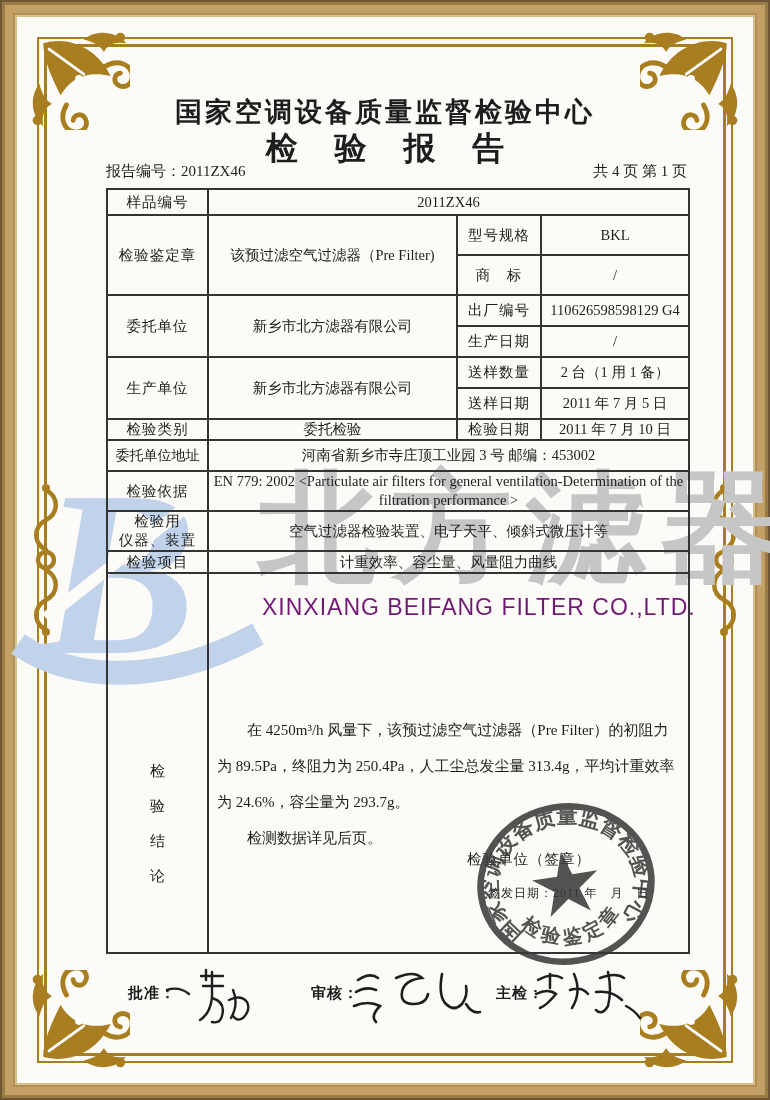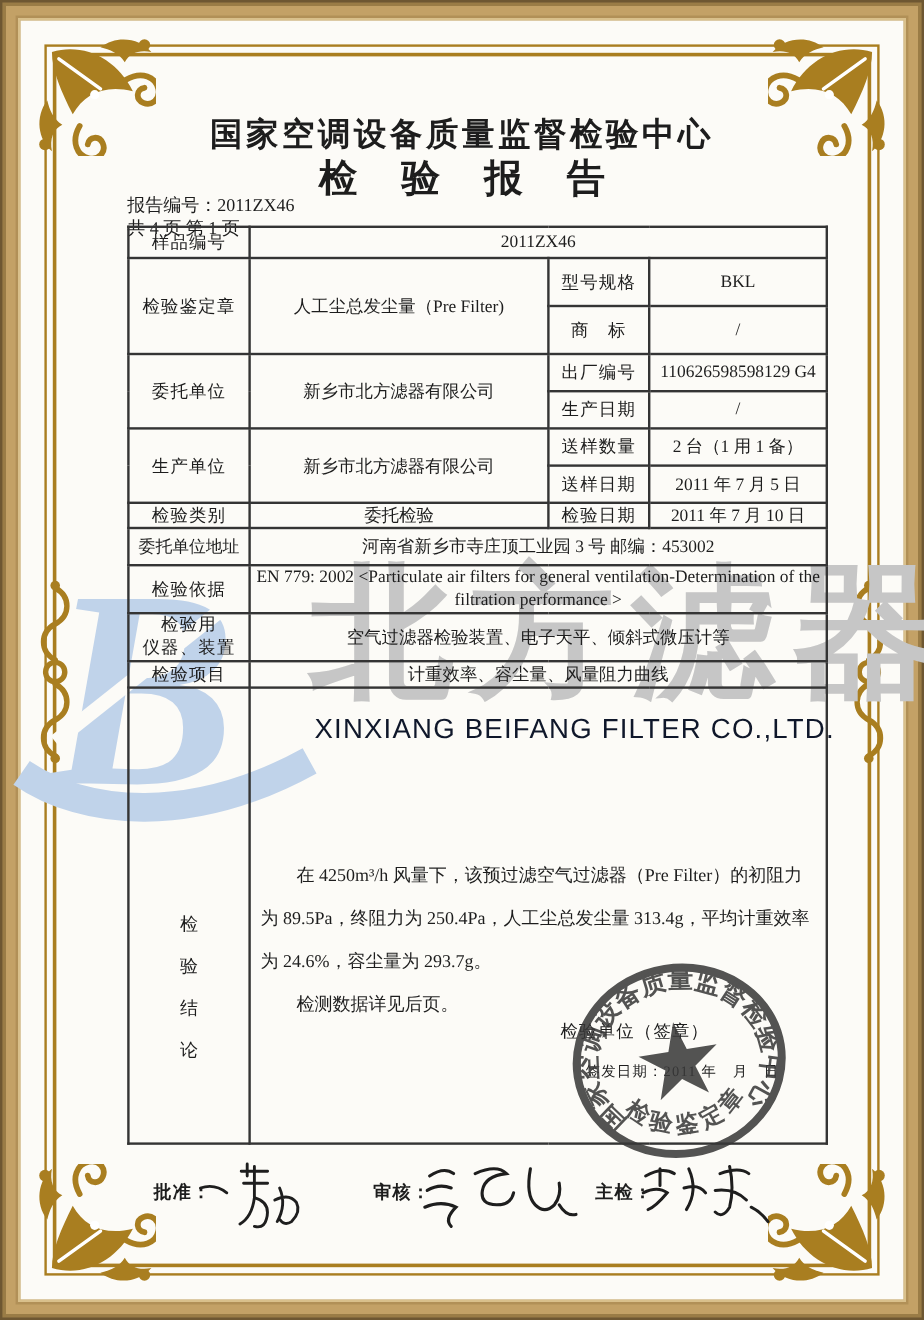--- a/index.html
+++ b/index.html
@@ -23,30 +23,30 @@
   .sideorn{position:absolute;width:30px;height:160px;top:480px;color:#a97e20;}
   .sideorn.l{left:31px;}
   .sideorn.r{right:31px;transform:scaleX(-1);}
   
   .wm-b{position:absolute;left:10px;top:448px;width:260px;height:250px;z-index:0;}
   .wm-cn{position:absolute;left:258px;top:462px;z-index:0;
     font-family:"Liberation Sans","DejaVu Sans",sans-serif;font-weight:bold;
     font-size:120px;line-height:130px;letter-spacing:14px;color:#c6c6c6;white-space:nowrap;}
   .wm-en{position:absolute;left:262px;top:594px;z-index:0;
     font-family:"Liberation Sans","DejaVu Sans",sans-serif;
-    font-size:23px;letter-spacing:1px;color:#0f172a;white-space:nowrap;}
+    font-size:23px;letter-spacing:1px;color:#701a75;white-space:nowrap;}
   
   .org{position:absolute;top:94px;left:0;width:100%;text-align:center;z-index:2;
     font-family:"Liberation Sans","DejaVu Sans",sans-serif;
     font-size:27px;font-weight:bold;letter-spacing:3px;}
   .rtitle{position:absolute;top:127px;left:0;width:100%;text-align:center;z-index:2;
     font-family:"Liberation Sans","DejaVu Sans",sans-serif;
     font-size:32px;font-weight:bold;letter-spacing:14px;text-indent:14px;}
   .meta{position:absolute;top:162px;left:106px;right:83px;z-index:2;
-    display:flex;justify-content:space-between;font-size:15px;flex-direction:column;}
+    display:flex;justify-content:space-between;font-size:15px;}
   
   table.report{position:absolute;left:106px;top:188px;width:582px;z-index:2;
     border-collapse:collapse;table-layout:fixed;background:transparent;}
   table.report td{border:2px solid #343434;text-align:center;vertical-align:middle;
     font-size:14.5px;padding:0 3px;overflow:hidden;}
   td.lab{letter-spacing:1px;}
   td.left{text-align:left;padding-left:13px;}
   td.small{font-size:13.5px;letter-spacing:0;}
   td.basis{font-size:13.5px;line-height:19px;padding:2px 6px;margin-top:44px;}
   td.concl{vertical-align:top;position:relative;padding:0;}
@@ -144,21 +144,21 @@
       <col style="width:84px">
       <col style="width:148px">
     </colgroup>
   <tbody>
       <tr style="height:26px">
     <td class="lab">样品编号</td>
     <td class="left" colspan="3">2011ZX46</td>
   </tr>
   <tr style="height:40px">
     <td class="lab" rowspan="2">检验鉴定章</td>
-    <td rowspan="2">人工尘总发尘量（Pre Filter)</td>
+    <td rowspan="2">该预过滤空气过滤器（Pre Filter)</td>
     <td class="lab">型号规格</td>
     <td>BKL</td>
   </tr>
   <tr style="height:40px">
     <td class="lab">商　标</td>
     <td>/</td>
   </tr>
   <tr style="height:31px">
     <td class="lab" rowspan="2">委托单位</td>
     <td rowspan="2">新乡市北方滤器有限公司</td>

